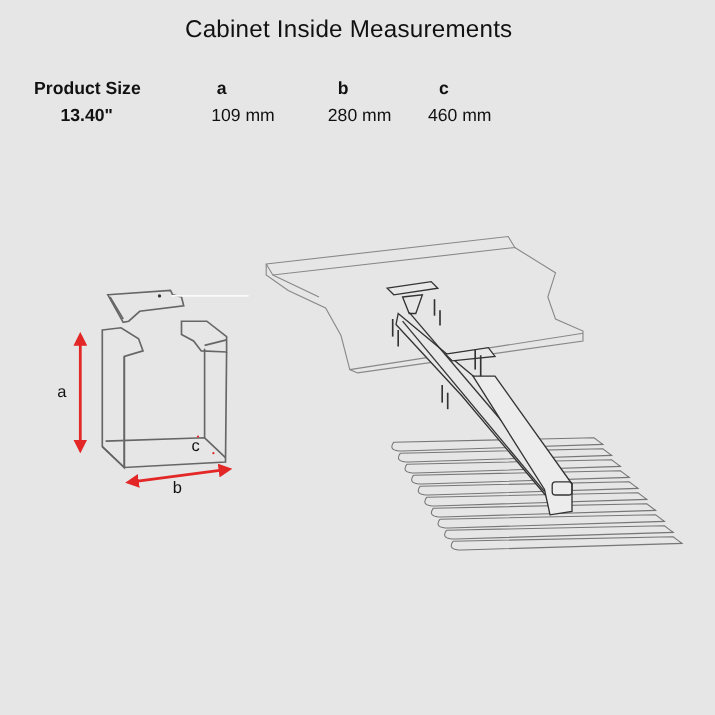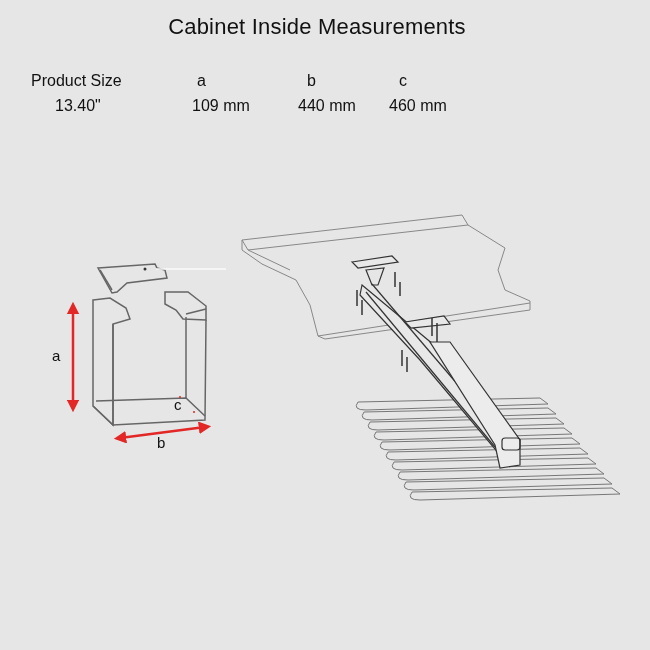--- a/index.html
+++ b/index.html
@@ -8,37 +8,37 @@
     background: #e6e6e6;
     font-family: "Liberation Sans", sans-serif;
     color: #111;
     position: relative;
   }
   .title {
     position: absolute; left: 0; top: 14px; width: 634px;
     text-align: center; font-size: 22px; font-weight: normal; letter-spacing: 0.2px;
   }
   .spec { position: absolute; font-size: 16px; white-space: nowrap; }
-  .spec.bold { font-weight: normal; }
+  .spec.bold { font-weight: bold; }
   .diagram { position: absolute; left: 0; top: 0; }
   .dim-label { font-family: "Liberation Sans", sans-serif; font-size: 15px; fill: #111; }
 </style>
 </head>
 <body>
 
 <div class="title">Cabinet Inside Measurements</div>
 
 <div class="spec bold" style="left:31px; top:72px;">Product Size</div>
 <div class="spec bold" style="left:197px; top:72px;">a</div>
 <div class="spec bold" style="left:307px; top:72px;">b</div>
 <div class="spec bold" style="left:399px; top:72px;">c</div>
 
 <div class="spec bold" style="left:55px; top:97px;">13.40"</div>
 <div class="spec" style="left:192px; top:97px;">109 mm</div>
-<div class="spec" style="left:298px; top:97px;">440 mm</div>
+<div class="spec" style="left:298px; top:97px;">280 mm</div>
 <div class="spec" style="left:389px; top:97px;">460 mm</div>
 
 <svg class="diagram" width="650" height="650">
   <defs>
     <marker id="arr" viewBox="0 0 10 10" refX="5" refY="5" markerWidth="5" markerHeight="5" orient="auto-start-reverse">
       <path d="M0,0 L10,5 L0,10 z" fill="#e32626"></path>
     </marker>
   </defs>
   <g fill="none" stroke="#666" stroke-width="1.5">
 

